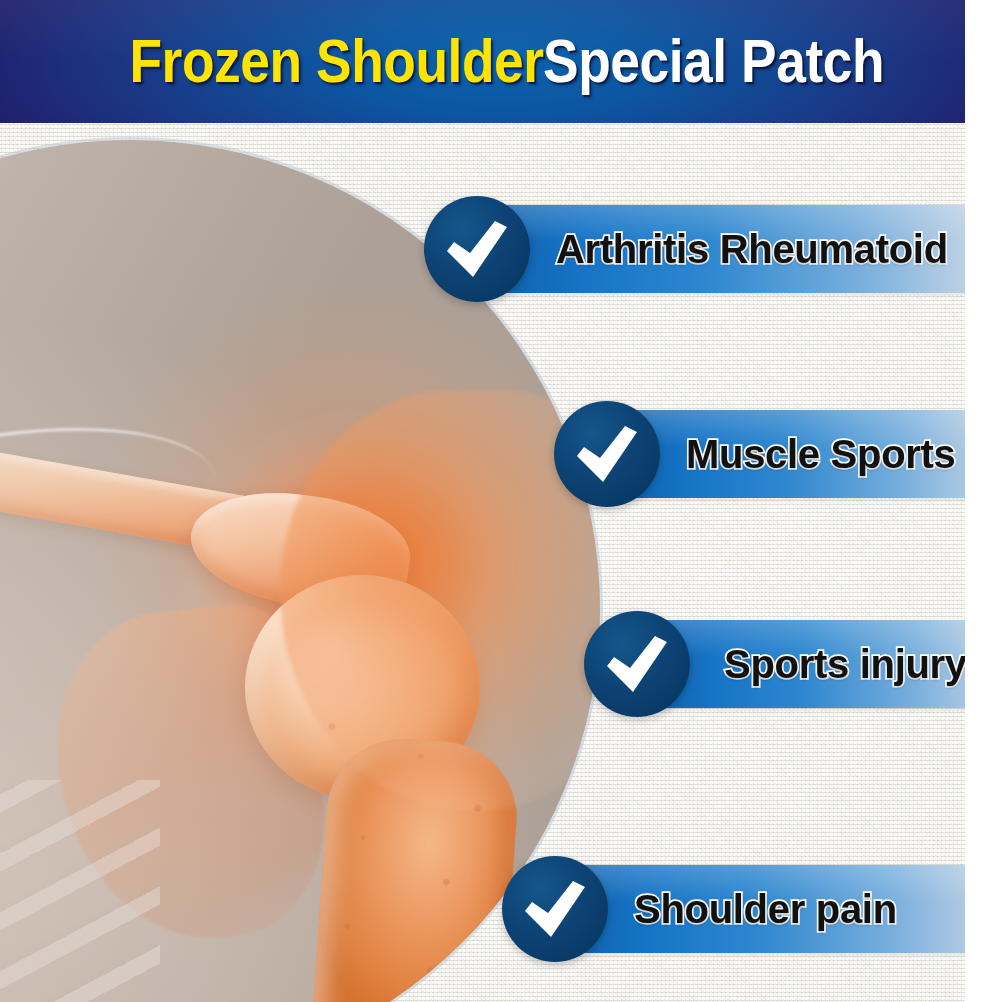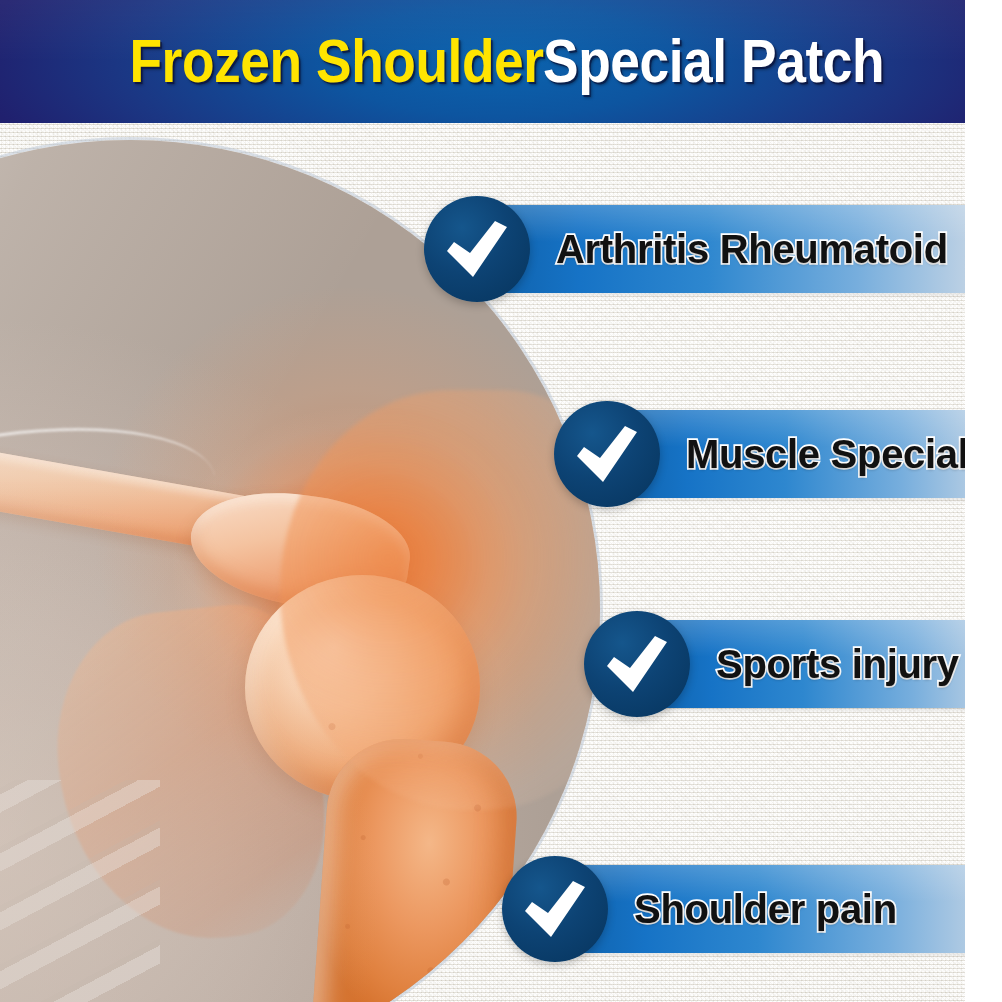--- a/index.html
+++ b/index.html
@@ -273,21 +273,21 @@
     -webkit-text-stroke: 3.4px #ffffff;
     paint-order: stroke fill;
     text-shadow: 0 2px 3px rgba(0,0,0,0.22);
   }
 
   
   #row-0 { left: 424px; top: 197px; }
   #row-0 .bar { width: 578px; }
   #row-1 { left: 554px; top: 402px; }
   #row-1 .bar { width: 448px; }
-  #row-2 { left: 584px; top: 612px; }
+  #row-2 { left: 584px; top: 612px; gap: 8px; }
   #row-2 .bar { width: 418px; }
   #row-3 { left: 502px; top: 857px; }
   #row-3 .bar { width: 508px; }
 </style>
 </head>
 <body>
 
 <div id="ad">
 
   <div class="canvas-bg"></div>
@@ -321,21 +321,21 @@
     <div class="label">Arthritis Rheumatoid</div>
   </div>
 
   <div class="benefit" id="row-1">
     <div class="bar"></div>
     <div class="badge">
       <svg viewBox="0 0 66 62" aria-hidden="true">
         <path d="M3 33 L10 24 L26 35 L51 3 L63 9 L29 59 Z" fill="#ffffff"></path>
       </svg>
     </div>
-    <div class="label">Muscle Special</div>
+    <div class="label">Muscle Sports</div>
   </div>
 
   <div class="benefit" id="row-2">
     <div class="bar"></div>
     <div class="badge">
       <svg viewBox="0 0 66 62" aria-hidden="true">
         <path d="M3 33 L10 24 L26 35 L51 3 L63 9 L29 59 Z" fill="#ffffff"></path>
       </svg>
     </div>
     <div class="label">Sports injury</div>

